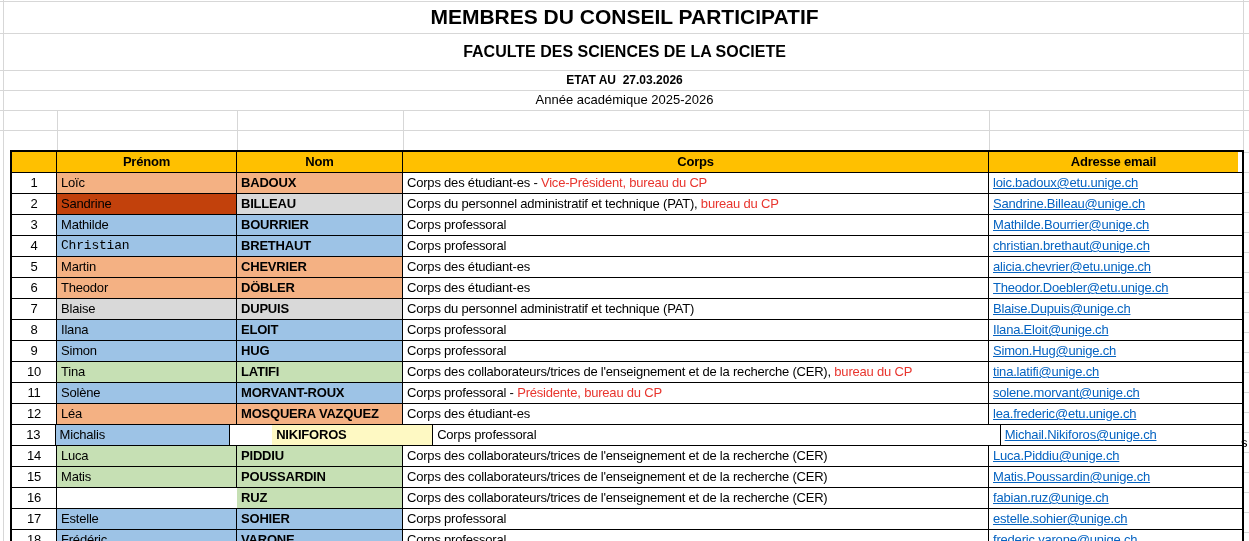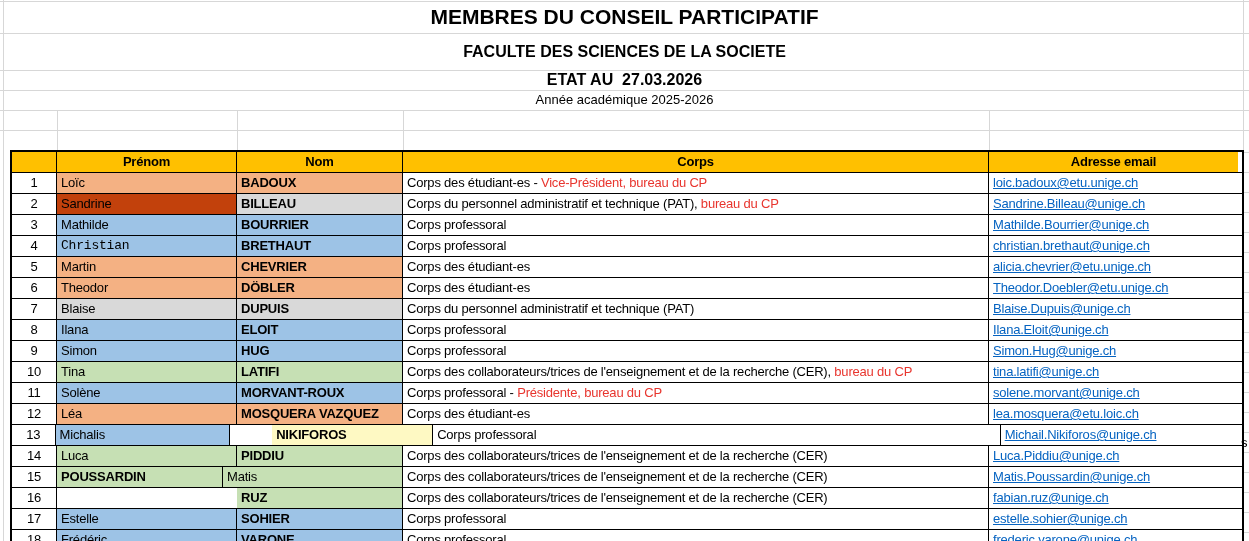--- a/index.html
+++ b/index.html
@@ -8,21 +8,21 @@
 
   
   .gl{position:absolute;background:#d7d7d7;}
   .gl.h{height:1px;}
   .gl.v{width:1px;}
 
   
   .title-line{position:absolute;left:0;width:1249px;text-align:center;white-space:pre;}
   .t1{top:0;height:33px;line-height:33px;font-size:21px;font-weight:600;}
   .t2{top:33px;height:37px;line-height:37px;font-size:16px;font-weight:600;}
-  .t3{top:70px;height:20px;line-height:20px;font-size:16px;font-weight:700;}
+  .t3{top:70px;height:20px;line-height:20px;font-size:12px;font-weight:700;}
   .t4{top:90px;height:20px;line-height:20px;font-size:13px;font-weight:400;}
 
   
   #members-table{position:absolute;left:10px;top:150px;width:1230px;border:2px solid #000;background:#fff;}
   .tr{display:flex;height:20px;border-bottom:1px solid #000;}
   .tr:last-child{border-bottom:none;}
   .td,.th{box-sizing:border-box;height:20px;line-height:19px;font-size:13px;letter-spacing:-0.2px;
           white-space:nowrap;overflow:hidden;border-right:1px solid #000;padding:0 4px;}
   .td:last-child,.th:last-child{border-right:none;}
   .c-num{width:45px;text-align:center;padding:0;}
@@ -182,43 +182,43 @@
     <div class="td c-nom" style="background: rgb(157, 195, 230);">MORVANT-ROUX</div>
     <div class="td c-corps"><span class="corps-black">Corps professoral - </span><span class="corps-red">Présidente, bureau du CP</span></div>
     <div class="td c-email"><span class="email-link">solene.morvant@unige.ch</span></div>
   </div>
 
   <div class="tr">
     <div class="td c-num">12</div>
     <div class="td c-prenom" style="background: rgb(244, 177, 131);">Léa</div>
     <div class="td c-nom" style="background: rgb(244, 177, 131);">MOSQUERA VAZQUEZ</div>
     <div class="td c-corps"><span class="corps-black">Corps des étudiant-es</span><span class="corps-red"></span></div>
-    <div class="td c-email"><span class="email-link">lea.mosquera@etu.loic.ch</span></div>
+    <div class="td c-email"><span class="email-link">lea.frederic@etu.unige.ch</span></div>
   </div>
 
   <div class="tr">
     <div class="td c-num">13</div>
     <div class="td c-prenom" style="background: rgb(157, 195, 230);">Michalis</div>
     <div class="td c-nom" style="background: #fef9c3; margin-left: 42px;">NIKIFOROS</div>
     <div class="td c-corps"><span class="corps-black">Corps professoral</span><span class="corps-red"></span></div>
     <div class="td c-email"><span class="email-link">Michail.Nikiforos@unige.ch</span></div>
   </div>
 
   <div class="tr">
     <div class="td c-num">14</div>
     <div class="td c-prenom" style="background: rgb(198, 224, 180);">Luca</div>
     <div class="td c-nom" style="background: rgb(198, 224, 180);">PIDDIU</div>
     <div class="td c-corps"><span class="corps-black">Corps des collaborateurs/trices de l'enseignement et de la recherche (CER)</span><span class="corps-red"></span></div>
     <div class="td c-email"><span class="email-link">Luca.Piddiu@unige.ch</span></div>
   </div>
 
   <div class="tr">
     <div class="td c-num">15</div>
+    <div class="td c-prenom" style="background: rgb(198, 224, 180);">Matis</div>
     <div class="td c-nom" style="background: rgb(198, 224, 180);">POUSSARDIN</div>
-    <div class="td c-prenom" style="background: rgb(198, 224, 180);">Matis</div>
     <div class="td c-corps"><span class="corps-black">Corps des collaborateurs/trices de l'enseignement et de la recherche (CER)</span><span class="corps-red"></span></div>
     <div class="td c-email"><span class="email-link">Matis.Poussardin@unige.ch</span></div>
   </div>
 
   <div class="tr">
     <div class="td c-num">16</div>
     <div class="td c-prenom" style="background: rgb(198, 224, 180); margin-top: 44px;">Fabian</div>
     <div class="td c-nom" style="background: rgb(198, 224, 180);">RUZ</div>
     <div class="td c-corps"><span class="corps-black">Corps des collaborateurs/trices de l'enseignement et de la recherche (CER)</span><span class="corps-red"></span></div>
     <div class="td c-email"><span class="email-link">fabian.ruz@unige.ch</span></div>

